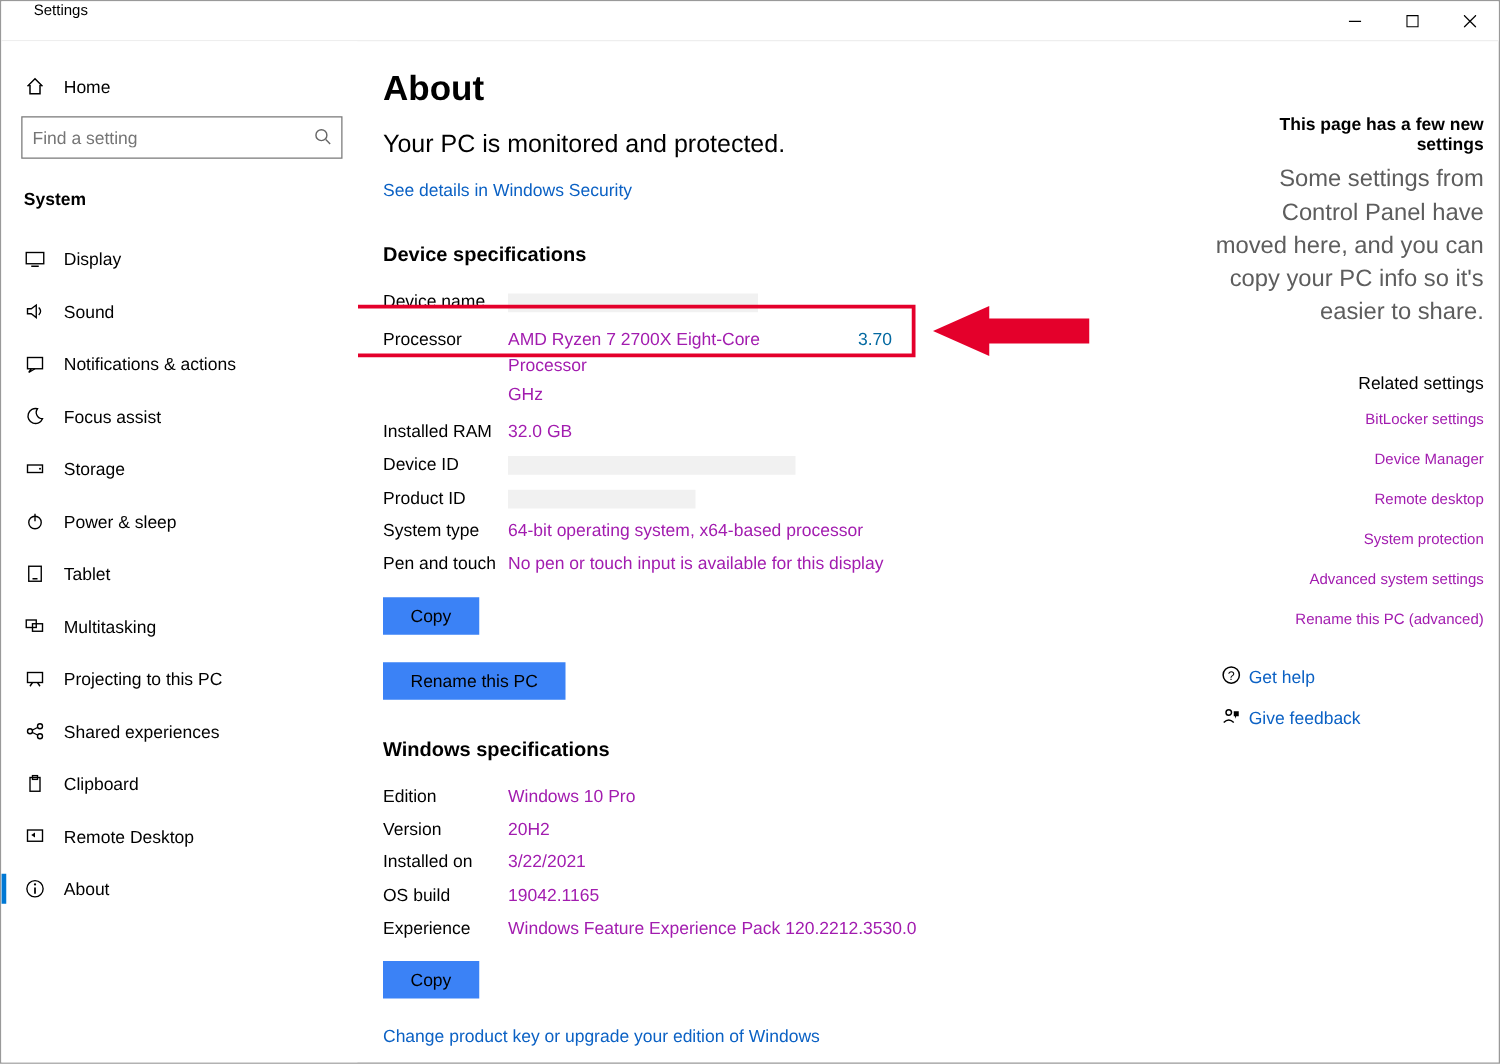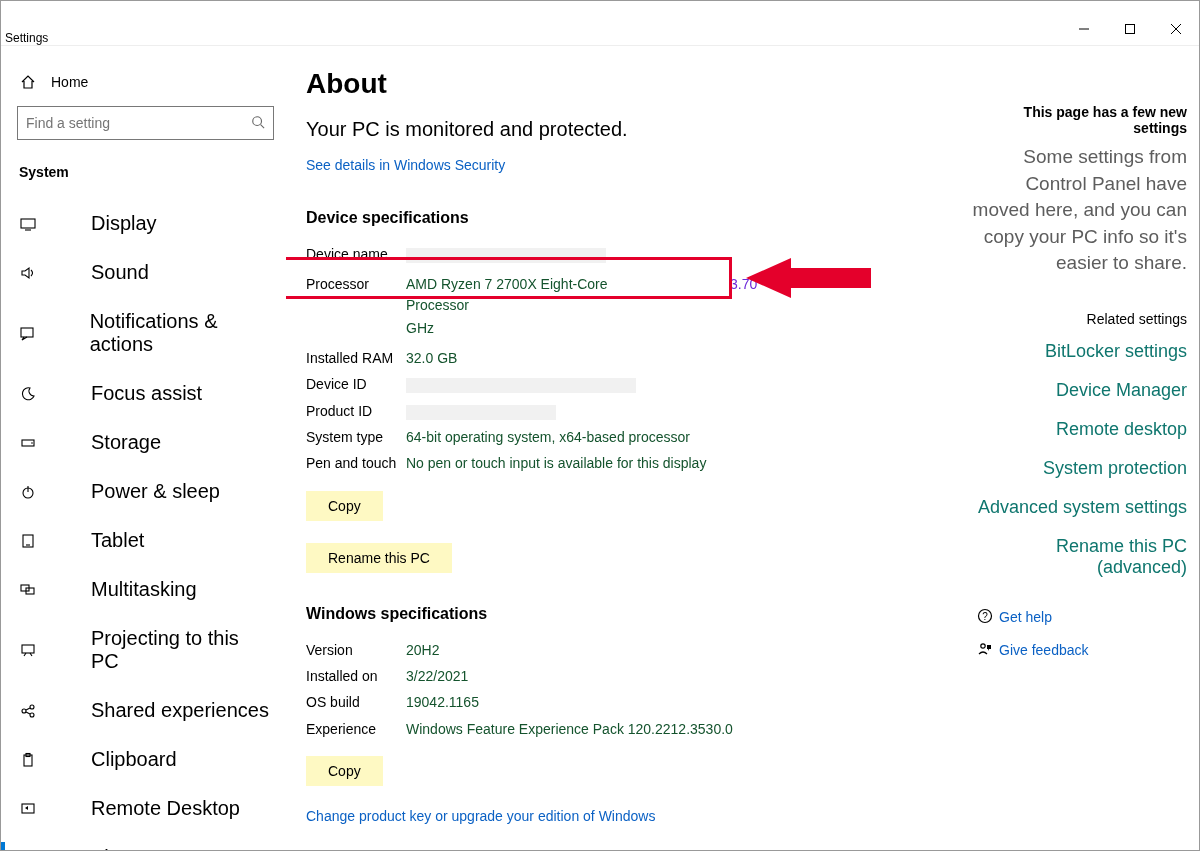--- a/index.html
+++ b/index.html
@@ -9,24 +9,24 @@
     color: #000;
     background: #fff;
     width: 1200px;
     height: 851px;
     overflow: hidden;
     position: relative;
     border: 1px solid #999;
   }
   
   .titlebar {
-    height: 45px;
+    height: 32px;
     display: flex;
-    align-items: flex-end;
-    padding-left: 4px;
+    align-items: flex-start;
+    padding-left: 26px;
     font-size: 12px;
     color: #000;
     background: #fff;
     border-bottom: 1px solid #eee;
   }
   .titlebar .title { flex: 1; }
   .win-controls { display: flex; }
   .win-btn {
     width: 46px; height: 32px;
     display: flex; align-items: center; justify-content: center;
@@ -63,27 +63,26 @@
     font-size: 14px; color: #555;
     background: transparent;
   }
   .search-wrap .search-icon { color: #666; font-size: 13px; }
   .sidebar-header {
     font-weight: 600;
     font-size: 14px;
     padding: 6px 6px 20px 6px;
   }
   .nav-item {
-    display: flex; align-items: center;
+    display: flex; align-items: flex-end;
     padding: 12px 6px;
     margin-bottom: 2px;
-    font-size: 20px;
+    font-size: 14px;
     cursor: default;
     position: relative;
-    gap: 40px;
   }
   .nav-item .icon {
     width: 18px; display:flex; justify-content:center; margin-right: 14px;
     color: #000;
   }
   .nav-item.selected {
     background: transparent;
   }
   .nav-item.selected::before {
     content: "";
@@ -122,30 +121,30 @@
     font-weight: 600;
     margin: 28px 0 14px 0;
   }
   .spec-row {
     display: flex;
     font-size: 14px;
     padding: 3px 0;
     line-height: 1.45;
   }
   .spec-row .label { width: 100px; color: #000; }
-  .spec-row .value { color: #14532d; max-width: 350px; }
-  .spec-row .ghz { color:#6d28d9; margin-left:64px;}
+  .spec-row .value { color: #a21caf; max-width: 350px; }
+  .spec-row .ghz { color:#0369a1; margin-left:20px;}
   .redacted {
     display: inline-block;
     background: #f1f1f1;
     height: 15px; width: 200px;
     vertical-align: middle;
   }
   .btn {
-    background: #fef9c3;
+    background: #3b82f6;
     border: none;
     padding: 7px 22px;
     font-size: 14px;
     margin-top: 14px;
     cursor: default;
   }
   .btn.rename { margin-top: 22px; margin-bottom: 4px; }
 
   
   .highlight-box {
@@ -174,22 +173,22 @@
     color: #5d5d5d;
     line-height: 1.4;
     margin-bottom: 34px;
   }
   .rail-section {
     font-size: 14px;
     color: #000;
     margin-bottom: 14px;
   }
   .rail-link {
-    color: #0f766e;
-    font-size: 18px;
+    color: #a21caf;
+    font-size: 12px;
     margin-bottom: 18px;
     display: block;
     cursor: default;
   }
   .rail-help {
     display: flex; align-items: center;
     margin-top: 30px;
     margin-bottom: 14px;
     font-size: 14px;
   }
@@ -411,20 +410,24 @@
       <div class="value">No pen or touch input is available for this display</div>
     </div>
 
     <button class="btn">Copy</button>
     <br>
     <button class="btn rename">Rename this PC</button>
 
     <h3 class="section">Windows specifications</h3>
 
     <div class="spec-row">
+      <div class="label">Edition</div>
+      <div class="value">Windows 10 Pro</div>
+    </div>
+    <div class="spec-row">
       <div class="label">Version</div>
       <div class="value">20H2</div>
     </div>
     <div class="spec-row">
       <div class="label">Installed on</div>
       <div class="value">3/22/2021</div>
     </div>
     <div class="spec-row">
       <div class="label">OS build</div>
       <div class="value">19042.1165</div>

